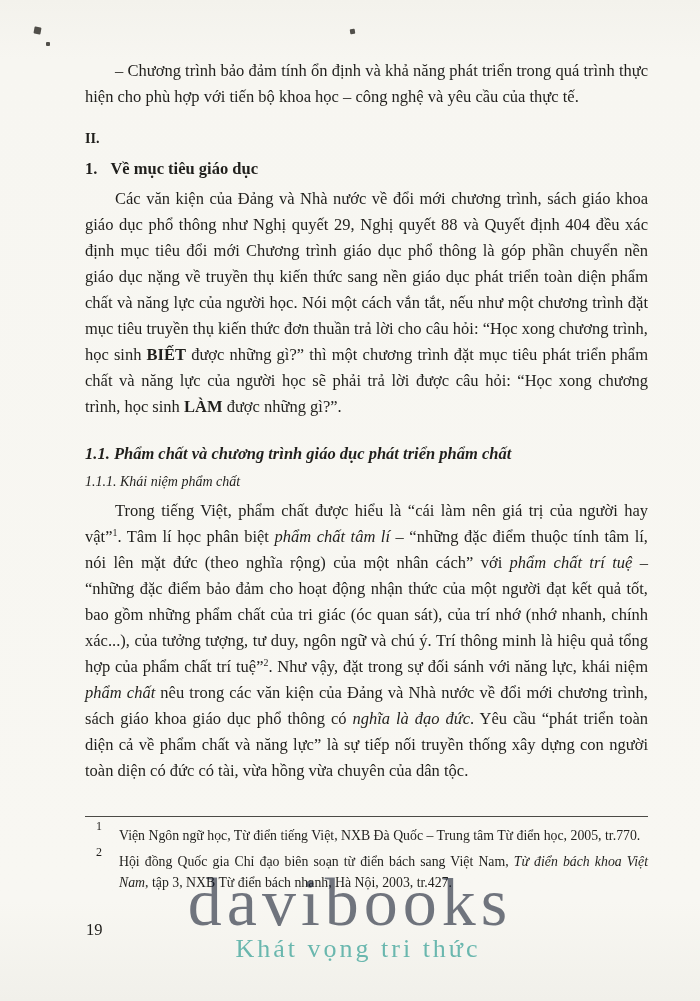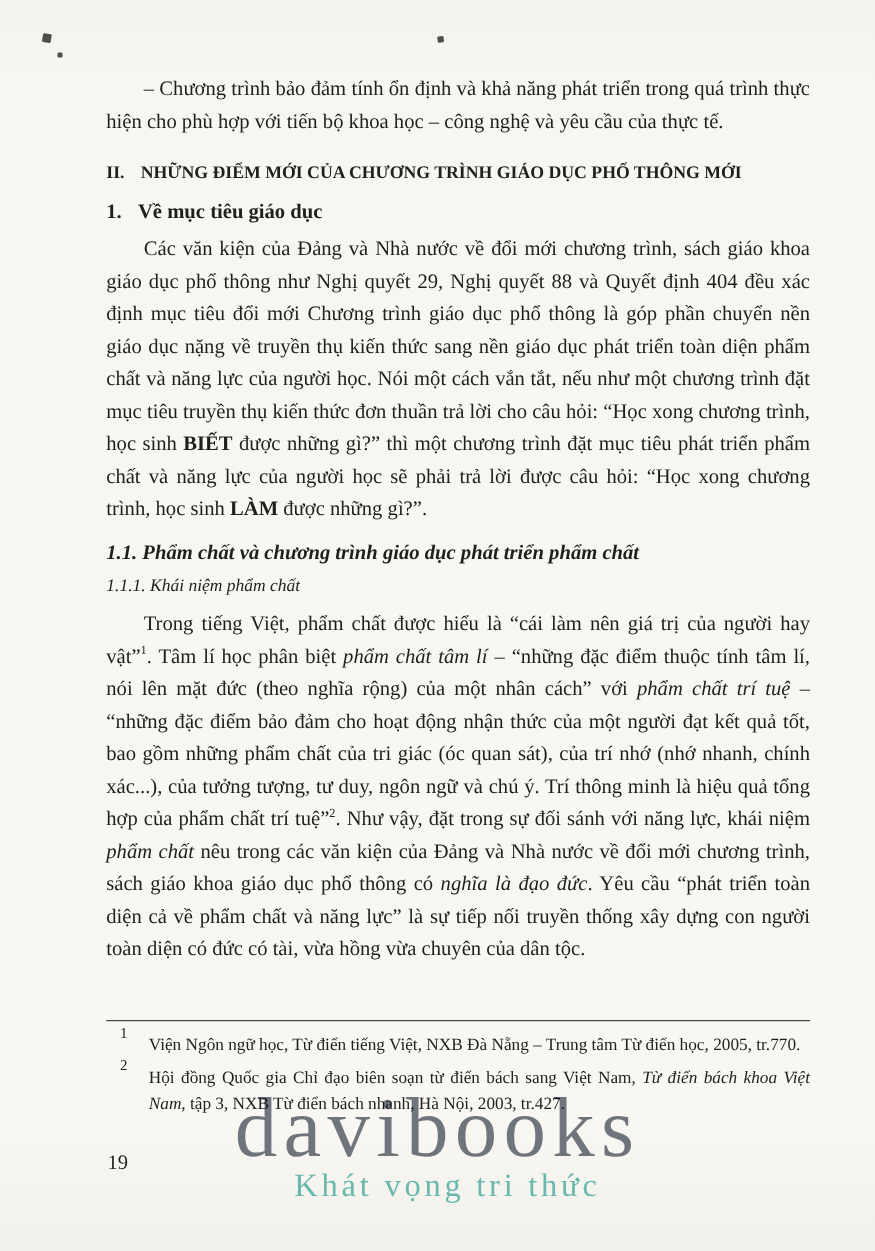--- a/index.html
+++ b/index.html
@@ -19,36 +19,37 @@
     text-indent: 30px;
   }
   .h-sec {
     display: flex;
     gap: 13px;
     font-weight: bold;
     font-size: 14.2px;
     line-height: 26px;
     margin: 15px 0 5px;
     white-space: nowrap;
+    flex-direction: column;
   }
   .h-sec span { flex-shrink: 0; }
   .h-sub {
     display: flex;
     gap: 13px;
     font-weight: bold;
     font-size: 16.5px;
     line-height: 26px;
     margin: 2px 0 4px;
   }
   .h-bi {
     font-weight: bold;
     font-style: italic;
     font-size: 16.5px;
     line-height: 27px;
-    margin: 8px 0 1px;
+    margin: 20px 0 1px;
   }
   .h-i {
     font-weight: normal;
     font-style: italic;
     font-size: 14px;
     line-height: 27px;
     margin: 0 0 3px;
   }
   sup { font-size: 0.6em; line-height: 0; vertical-align: super; }
   .footnotes {
@@ -99,42 +100,41 @@
 <div class="speck" style="left:34px; top:27px; width:7px; height:7px; transform:rotate(10deg);"></div>
 <div class="speck" style="left:46px; top:42px; width:4px; height:4px;"></div>
 <div class="speck" style="left:350px; top:29px; width:5px; height:5px; transform:rotate(-8deg);"></div>
 
 <main class="text-col">
 
   <p class="para"><span>– Chương trình bảo đảm tính ổn định và khả năng phát triển trong quá trình thực hiện cho phù hợp với tiến bộ khoa học – công nghệ và yêu cầu của thực tế.</span></p>
 
   <h2 class="h-sec">
     <span>II.</span>
-    <span>NHỮNG ĐIỂM MỚI CỦA CHƯƠNG TRÌNH GIÁO DỤC PHỔ THÔNG MỚI</span>
   </h2>
 
   <h3 class="h-sub">
     <span>1.</span>
     <span>Về mục tiêu giáo dục</span>
   </h3>
 
   <p class="para"><span>Các văn kiện của Đảng và Nhà nước về đổi mới chương trình, sách giáo khoa giáo dục phổ thông như Nghị quyết 29, Nghị quyết 88 và Quyết định 404 đều xác định mục tiêu đổi mới Chương trình giáo dục phổ thông là góp phần chuyển nền giáo dục nặng về truyền thụ kiến thức sang nền giáo dục phát triển toàn diện phẩm chất và năng lực của người học. Nói một cách vắn tắt, nếu như một chương trình đặt mục tiêu truyền thụ kiến thức đơn thuần trả lời cho câu hỏi: “Học xong chương trình, học sinh </span><span style="font-weight: bold;">BIẾT</span><span> được những gì?” thì một chương trình đặt mục tiêu phát triển phẩm chất và năng lực của người học sẽ phải trả lời được câu hỏi: “Học xong chương trình, học sinh </span><span style="font-weight: bold;">LÀM</span><span> được những gì?”.</span></p>
 
   <h4 class="h-bi">1.1. Phẩm chất và chương trình giáo dục phát triển phẩm chất</h4>
 
   <h5 class="h-i">1.1.1. Khái niệm phẩm chất</h5>
 
   <p class="para"><span>Trong tiếng Việt, phẩm chất được hiểu là “cái làm nên giá trị của người hay vật”</span><sup>1</sup><span>. Tâm lí học phân biệt </span><span style="font-style: italic;">phẩm chất tâm lí</span><span> – “những đặc điểm thuộc tính tâm lí, nói lên mặt đức (theo nghĩa rộng) của một nhân cách” với </span><span style="font-style: italic;">phẩm chất trí tuệ</span><span> – “những đặc điểm bảo đảm cho hoạt động nhận thức của một người đạt kết quả tốt, bao gồm những phẩm chất của tri giác (óc quan sát), của trí nhớ (nhớ nhanh, chính xác...), của tưởng tượng, tư duy, ngôn ngữ và chú ý. Trí thông minh là hiệu quả tổng hợp của phẩm chất trí tuệ”</span><sup>2</sup><span>. Như vậy, đặt trong sự đối sánh với năng lực, khái niệm </span><span style="font-style: italic;">phẩm chất</span><span> nêu trong các văn kiện của Đảng và Nhà nước về đổi mới chương trình, sách giáo khoa giáo dục phổ thông có </span><span style="font-style: italic;">nghĩa là đạo đức</span><span>. Yêu cầu “phát triển toàn diện cả về phẩm chất và năng lực” là sự tiếp nối truyền thống xây dựng con người toàn diện có đức có tài, vừa hồng vừa chuyên của dân tộc.</span></p>
 
 </main>
 
 <section class="footnotes">
   <div class="footnote">
     <sup class="fn-marker">1</sup>
-    <span><span>Viện Ngôn ngữ học, </span><span style="">Từ điển tiếng Việt</span><span>, NXB Đà Nẵng – Trung tâm Từ điển học, 2005, tr.770.</span></span>
+    <span><span>Viện Ngôn ngữ học, </span><span style="">Từ điển tiếng Việt</span><span>, NXB Đà Quốc – Trung tâm Từ điển học, 2005, tr.770.</span></span>
   </div>
   <div class="footnote">
     <sup class="fn-marker">2</sup>
     <span><span>Hội đồng Quốc gia Chỉ đạo biên soạn từ điển bách sang Việt Nam, </span><span style="font-style: italic;">Từ điển bách khoa Việt Nam</span><span>, tập 3, NXB Từ điển bách nhanh, Hà Nội, 2003, tr.427.</span></span>
   </div>
 </section>
 
 <div class="page-number">19</div>
 
 <div class="watermark">

